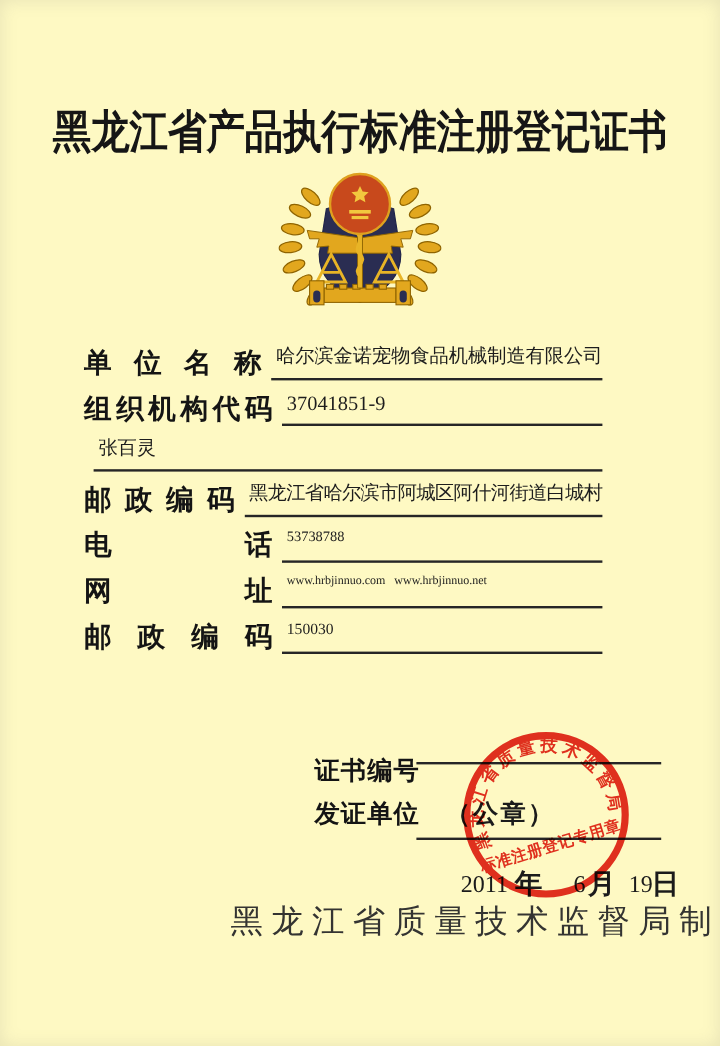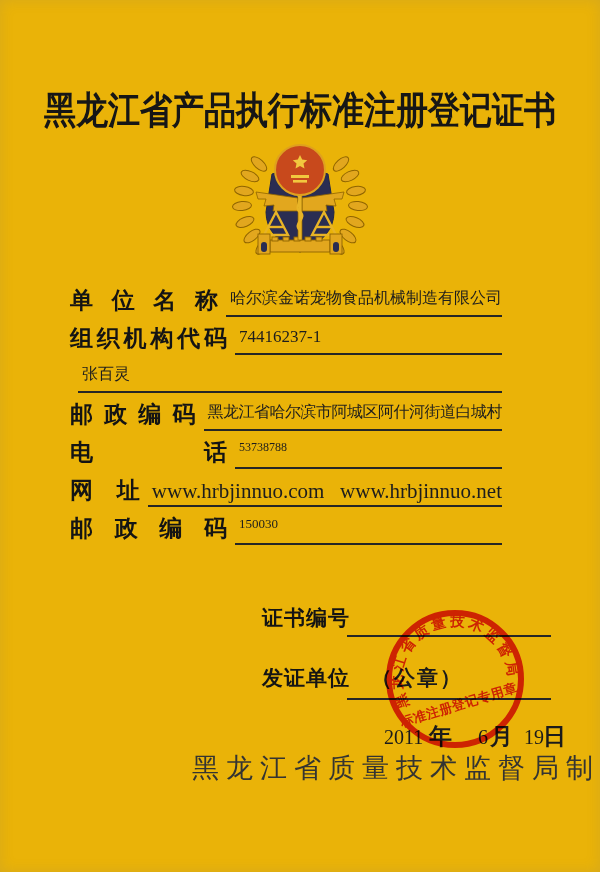--- a/index.html
+++ b/index.html
@@ -1,28 +1,28 @@
 <!DOCTYPE html>
 <html><head>
 <meta charset="utf-8">
 <style>
   html,body{margin:0;padding:0;}
   body{width:600px;height:872px;background:#e9e9e7;font-family:"Liberation Serif",serif;}
-  .page{position:relative;width:600px;height:872px;background:#eab308;overflow:hidden;
+  .page{position:relative;width:600px;height:872px;background:#fef9c3;overflow:hidden;
         box-shadow:inset 0 0 14px rgba(120,120,115,.18);}
   .title{position:absolute;top:64px;left:0;width:600px;text-align:center;
          font-size:32px;font-weight:900;color:#161616;letter-spacing:0px;
          transform:scaleY(1.18);transform-origin:top center;
          font-family:"Liberation Serif",serif;}
   .emblem{position:absolute;left:232px;top:138px;width:136px;height:126px;}
 
   
   .form{position:absolute;left:70px;top:279px;width:432px;}
   .frow{display:flex;align-items:flex-end;height:38px;}
-  .flabel{width:157px;font-family:Liberation Mono, monospace;font-weight:bold;
+  .flabel{width:157px;font-family:Liberation Sans, sans-serif;font-weight:bold;
           font-size:23px;color:#141414;text-align:justify;text-align-last:justify;
           line-height:1.05;padding-bottom:3px;}
   .fline{flex:1;margin-left:8px;border-bottom:2px solid #262626;min-height:26px;
          display:flex;}
   .fvalue{font-size:16px;color:#1d1d1d;white-space:pre;line-height:1.15;
           padding:0 0 1px 4px;font-family:"Liberation Serif",serif;}
 
   
   .blabel{position:absolute;font-family:"Liberation Sans",sans-serif;font-weight:bold;
           font-size:21px;color:#141414;letter-spacing:1px;}
@@ -109,21 +109,21 @@
   <div class="form">
     <div class="frow">
       <div class="flabel">单位名称</div>
       <div class="fline">
         <span class="fvalue">哈尔滨金诺宠物食品机械制造有限公司</span>
         </div>
     </div>
     <div class="frow">
       <div class="flabel">组织机构代码</div>
       <div class="fline">
-        <span class="fvalue" style="font-size:17px">74416237-1</span>
+        <span class="fvalue" style="font-size:17px">37041851-9</span>
         </div>
     </div>
     <div class="frow">
       <div class="fline">
         <span class="fvalue">张百灵</span>
         </div>
     </div>
     <div class="frow">
       <div class="flabel">邮政编码</div>
       <div class="fline">
@@ -132,32 +132,32 @@
     </div>
     <div class="frow">
       <div class="flabel">电话</div>
       <div class="fline">
         <span class="fvalue" style="font-size:12px">53738788</span>
         </div>
     </div>
     <div class="frow">
       <div class="flabel">网址</div>
       <div class="fline">
-        <span class="fvalue" style="font-size:21px">www.hrbjinnuo.com   www.hrbjinnuo.net</span>
+        <span class="fvalue" style="font-size:10px">www.hrbjinnuo.com   www.hrbjinnuo.net</span>
         </div>
     </div>
     <div class="frow">
       <div class="flabel">邮政编码</div>
       <div class="fline">
         <span class="fvalue" style="font-size:13px">150030</span>
         </div>
     </div>
   </div>
 
-  <div class="blabel" style="left:262px;top:604px">证书编号</div>
+  <div class="blabel" style="left:262px;top:628px">证书编号</div>
   <div class="bline" style="left:347px;top:635px"><span></span></div>
 
   <div class="blabel" style="left:262px;top:664px">发证单位</div>
   <div class="seal-slot" style="left:371px;top:664px">（公章）</div>
   <div class="bline" style="left:347px;top:698px"></div>
 
   <span class="dpart dnum" style="left:384px;top:726px">2011</span>
   <span class="dpart dunit" style="left:429px;top:721px">年</span>
   <span class="dpart dnum" style="left:478px;top:726px">6</span>
   <span class="dpart dunit" style="left:490px;top:721px">月</span>

